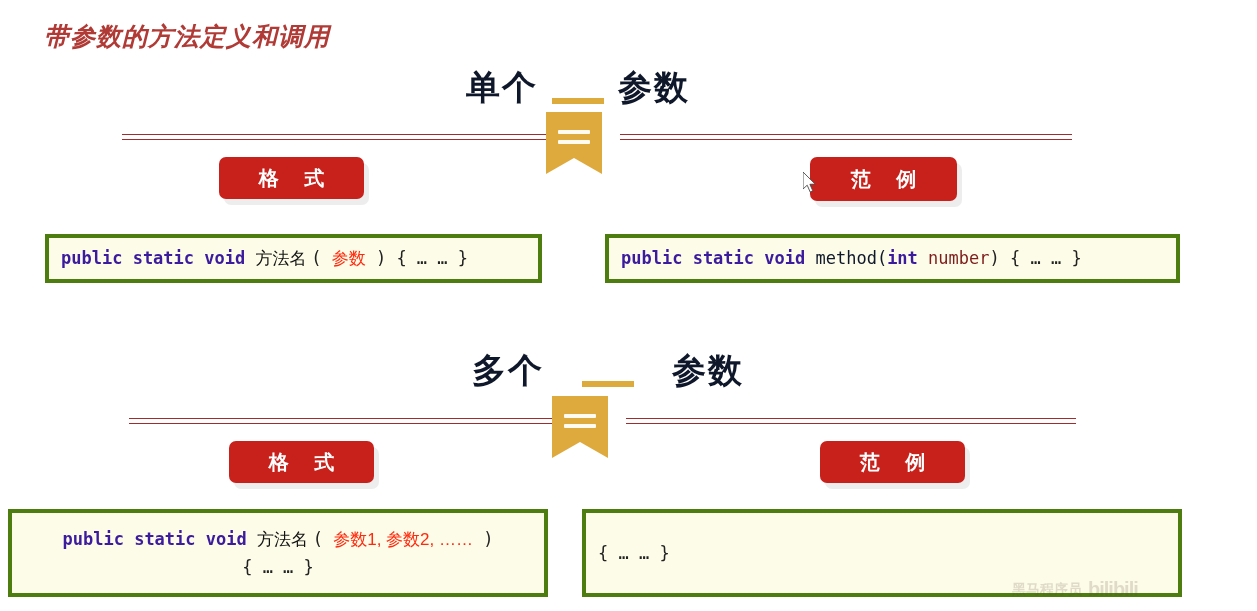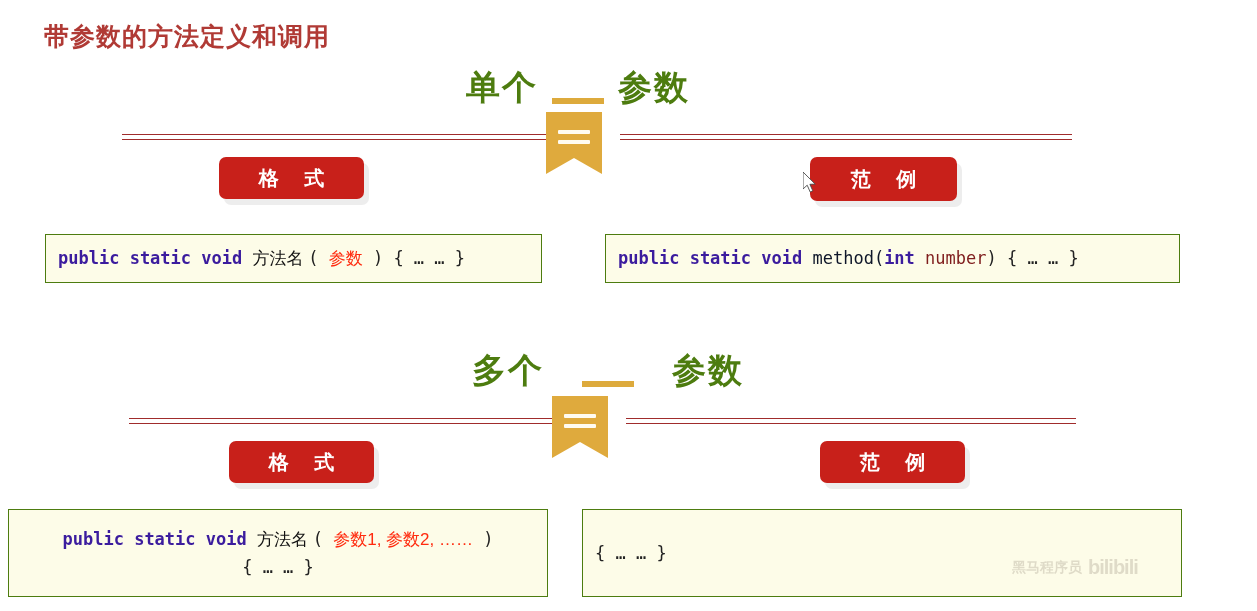--- a/index.html
+++ b/index.html
@@ -18,33 +18,34 @@
   
   .slide-title {
     position: absolute;
     left: 44px;
     top: 20px;
     font-size: 25px;
     font-weight: bold;
     color: #B03A35;
     letter-spacing: 1px;
     white-space: nowrap;
+    font-style: italic;
   }
 
   
   .section-head {
     position: absolute;
     display: flex;
     align-items: flex-end;
     white-space: nowrap;
   }
   .section-head .word {
     font-size: 34px;
     font-weight: bold;
-    color: #4d7c0f;
+    color: #0f172a;
     letter-spacing: 2px;
     line-height: 1;
   }
   .section-head .gold-gap {
     width: 68px;
     height: 38px;
     position: relative;
     margin: 0 6px;
   }
   .section-head .gold-gap::after {
@@ -106,21 +107,21 @@
     align-items: center;
     justify-content: center;
     box-shadow: 5px 6px 0 rgba(0,0,0,0.07);
     white-space: nowrap;
   }
 
   
   .codebox {
     position: absolute;
     background: #FDFCE8;
-    border: 1px solid #4d7c0f;
+    border: 4px solid #4d7c0f;
     box-sizing: border-box;
     font-family: "DejaVu Sans Mono", "Liberation Mono", monospace;
     display: flex;
     flex-direction: column;
     justify-content: center;
     padding: 6px 12px;
     overflow: hidden;
   }
   .codebox .line {
     font-size: 17px;
@@ -228,16 +229,16 @@
     <span class="dim">{ … … }</span>
   </div>
 </div>
 
 <div class="codebox" style="left:582px; top:509px; width:600px; height:88px;">
   <div class="line">
     <span class="dim">{ … … }</span>
   </div>
 </div>
 
-<div class="watermark" style="left:1012px; top:556px;">
+<div class="watermark" style="left:1012px; top:578px;">
   <span>黑马程序员</span>
   <span class="bili">bilibili</span>
 </div>
 
 </body></html>

